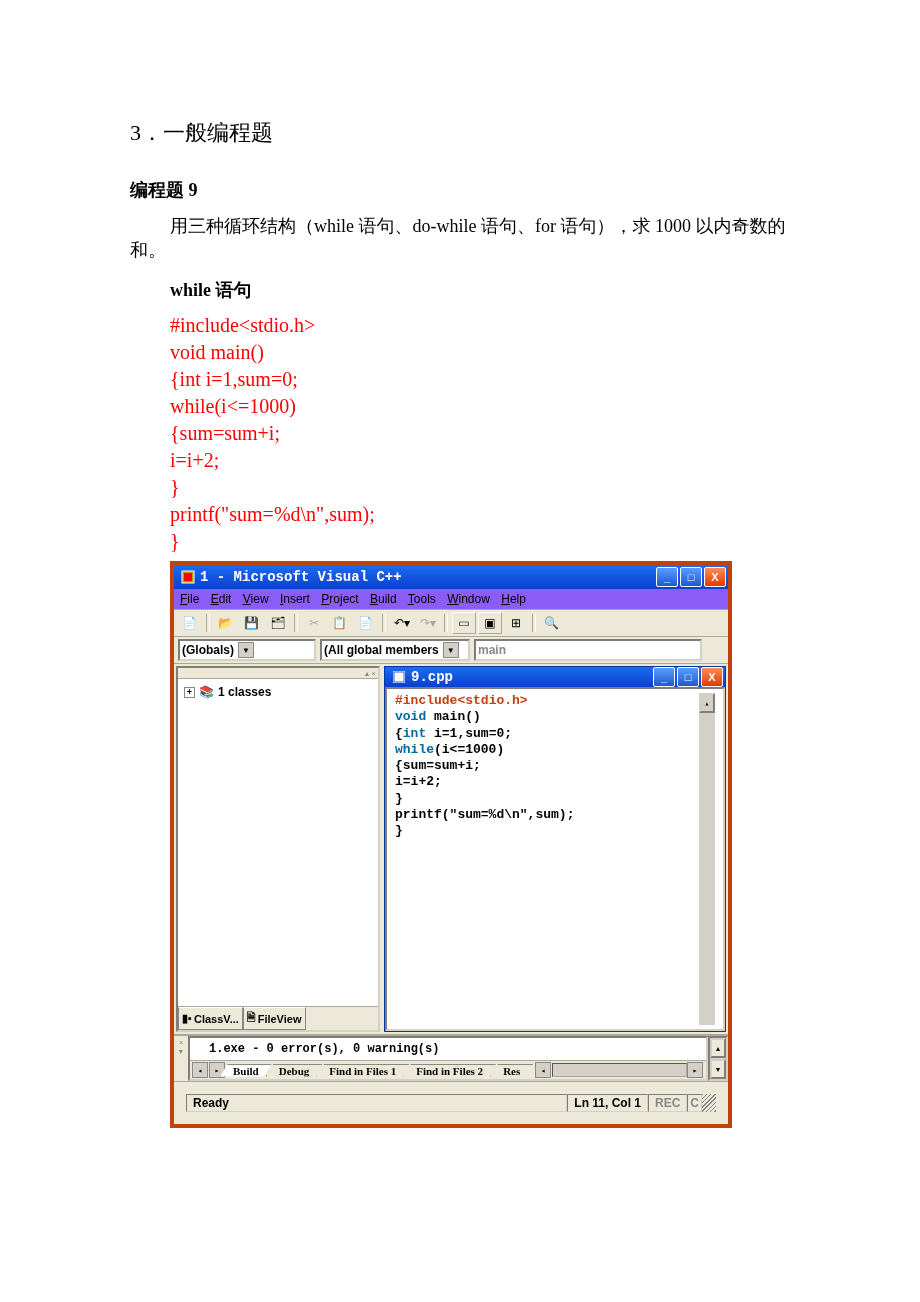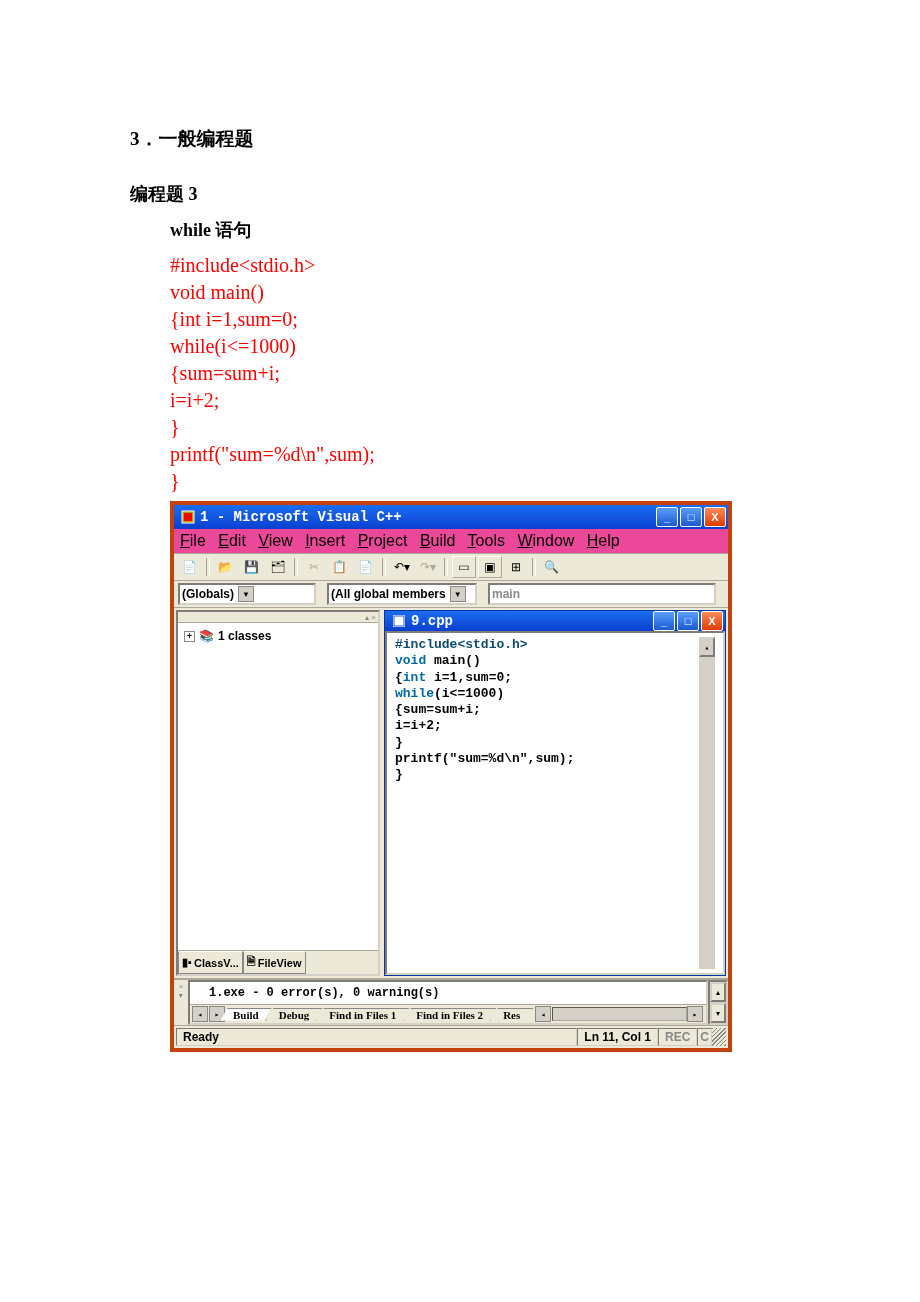--- a/index.html
+++ b/index.html
@@ -1,78 +1,79 @@
 <!DOCTYPE html>
 <html><head>
 <meta charset="utf-8">
 <style>
 body{margin:0;background:#fff;font-family:"SimSun","Times New Roman",serif;width:920px}
 .page{padding:110px 130px 60px 130px}
-.h1{font-weight:bold;font-size:19px;margin:16px 0 30px 0}
+.h1{font-weight:normal;font-size:22px;margin:8px 0 30px 0}
 .h2{font-weight:bold;font-size:18px;margin:0 0 12px 0}
 .para{font-size:18px;margin:0 0 16px 0;text-indent:40px}
 .h3{font-weight:bold;font-size:18px;margin:0 0 10px 40px;font-family:"Times New Roman",serif}
 .codeblock{color:#f00;font-size:20px;font-family:"Times New Roman",serif;line-height:1.35;margin-left:40px;margin-bottom:6px}
 .window{width:554px;border:4px solid #c2410c;margin-left:40px;font-family:"Tahoma",sans-serif}
 .titlebar{height:24px;background:linear-gradient(#1b6df0,#0a3fd0);display:flex;align-items:center;color:#fff;padding:0 2px 0 6px}
 .titlebar .tbtxt{font-family:"Courier New",monospace;font-weight:bold;font-size:14px;flex:1}
 .titlebar .icon{width:16px;height:16px;margin-right:4px;display:flex;align-items:center;justify-content:center}
 .winbtns{display:flex;gap:2px}
 .winbtn{width:20px;height:18px;background:linear-gradient(#5a9dff,#1b5acc);border:1px solid #fff;border-radius:2px;display:flex;align-items:center;justify-content:center;color:#fff;font-size:11px;font-weight:bold;font-family:Arial}
 .winbtn.close{background:linear-gradient(#ff8a5a,#e03c00)}
-.menubar{background:#ec4899;padding:3px 6px;font-size:16px;border-bottom:1px solid #aca899}
+.menubar{background:#8b5cf6;padding:3px 6px;font-size:12px;border-bottom:1px solid #aca899}
 .menubar span{margin-right:8px}
 .menubar span u{text-decoration:underline}
 .toolbar{background:#ece9d8;padding:2px 4px;display:flex;align-items:center;border-bottom:1px solid #aca899;gap:2px}
 .tbtn{width:22px;height:20px;border:1px solid transparent;display:flex;align-items:center;justify-content:center;font-size:12px}
 .tbtn.raised{border:1px solid #fff;border-right-color:#aca899;border-bottom-color:#aca899}
 .tbtn.dis{color:#aca899}
 .tsep{width:2px;height:18px;border-left:1px solid #aca899;border-right:1px solid #fff;margin:0 2px}
-.toolbar2{background:#ece9d8;padding:2px 4px;display:flex;align-items:flex-end;border-bottom:1px solid #aca899;gap:11px;font-size:12px}
+.toolbar2{background:#ece9d8;padding:2px 4px;display:flex;align-items:flex-end;border-bottom:1px solid #aca899;gap:4px;font-size:12px}
 .combo{border:2px inset #d4d0c8;background:#fff;height:18px;display:flex;align-items:center;padding:0 2px;font-weight:bold}
 .combo .dd{width:14px;height:14px;background:#d4d0c8;border:1px solid #888;margin-left:4px;display:flex;align-items:center;justify-content:center;font-size:8px}
 .combo.dis{color:#888}
 .workarea{display:flex;height:370px;background:#ece9d8}
 .sidebar{width:200px;border:2px inset #d4d0c8;margin:2px;background:#fff;display:flex;flex-direction:column}
 .sidehead{height:10px;background:#ece9d8;border-bottom:1px solid #aca899;display:flex;justify-content:flex-end;align-items:center;padding:0 2px;font-size:8px;color:#888}
 .tree{flex:1;padding:6px;font-size:12px;font-weight:bold}
 .tree .node{display:flex;align-items:center;gap:4px}
 .plus{width:9px;height:9px;border:1px solid #888;display:flex;align-items:center;justify-content:center;font-size:9px;line-height:1}
 .sidetabs{display:flex;background:#ece9d8;border-top:1px solid #aca899}
 .sidetab{border:1px solid #888;border-top:1px solid #fff;padding:1px 3px;font-size:11px;font-weight:bold;background:#ece9d8;display:flex;align-items:center;gap:2px}
 .editor{flex:1;display:flex;flex-direction:column}
 .innerwin{border:1px solid #0038a0;margin:2px;flex:1;display:flex;flex-direction:column}
 .innerwin .titlebar{height:20px}
 .edbody{flex:1;background:#fff;border:2px inset #d4d0c8;padding:4px 8px;font-family:"Courier New",monospace;font-size:13px;font-weight:bold;display:flex}
 .edtext{flex:1;line-height:1.25}
 .scroll{width:16px;background:#d4d0c8;display:flex;flex-direction:column}
 .sbtn{height:16px;border:2px outset #d4d0c8;display:flex;align-items:center;justify-content:center;font-size:8px}
 .kw{color:#0369a1}
-.pp{color:#0c4a6e}
+.pp{color:#c2410c}
 .output{border-top:2px solid #aca899;background:#ece9d8;display:flex}
 .outhandle{width:14px;display:flex;flex-direction:column;align-items:center;justify-content:flex-start;background:#ece9d8;font-size:8px;color:#888;padding-top:2px}
 .outbody{flex:1;border:2px inset #d4d0c8;background:#fff;font-family:"Courier New",monospace;font-size:12px;font-weight:bold;display:flex;flex-direction:column}
 .outtext{flex:1;padding:4px 19px}
 .outtabs{display:flex;align-items:center;background:#ece9d8;border-top:1px solid #aca899;padding:1px 2px;font-size:11px}
 .navbtn{width:14px;height:14px;border:1px solid #888;background:#d4d0c8;display:flex;align-items:center;justify-content:center;font-size:8px;margin-right:1px}
 .otab{padding:0 6px;border:1px solid #888;border-bottom:none;background:#ece9d8;font-family:"Times New Roman",serif}
 .otab.active{font-weight:bold;background:#fff}
 .otab.slash{clip-path:polygon(8px 0,100% 0,calc(100% - 8px) 100%,0 100%);padding:0 12px;margin-left:-6px}
 .outscroll{width:16px;display:flex;flex-direction:column;border:2px inset #d4d0c8}
-.statusbar{background:#ece9d8;border-top:1px solid #aca899;display:flex;font-size:12px;font-weight:bold;padding:2px}
+.statusbar{background:#ece9d8;border-top:1px solid #aca899;display:flex;font-size:12px;font-weight:bold;padding:12px}
 .statusbar .cell{border:1px inset #d4d0c8;padding:1px 6px}
 .statusbar .cell.grow{flex:1}
 .statusbar .grip{width:14px;background:repeating-linear-gradient(135deg,#888,#888 1px,transparent 1px,transparent 3px)}
 </style>
 </head>
 <body>
 
 <div class="page">
   <div class="h1">3．一般编程题</div>
-  <div class="h2">编程题 3</div>
+  <div class="h2">编程题 9</div>
+  <div class="para">用三种循环结构（while 语句、do-while 语句、for 语句），求 1000 以内奇数的和。</div>
   <div class="h3">while 语句</div>
   <div class="codeblock">
     <div>#include&lt;stdio.h&gt;</div>
     <div>void main()</div>
     <div>{int i=1,sum=0;</div>
     <div>while(i&lt;=1000)</div>
     <div>{sum=sum+i;</div>
     <div>i=i+2;</div>
     <div>}</div>
     <div>printf("sum=%d\n",sum);</div>

